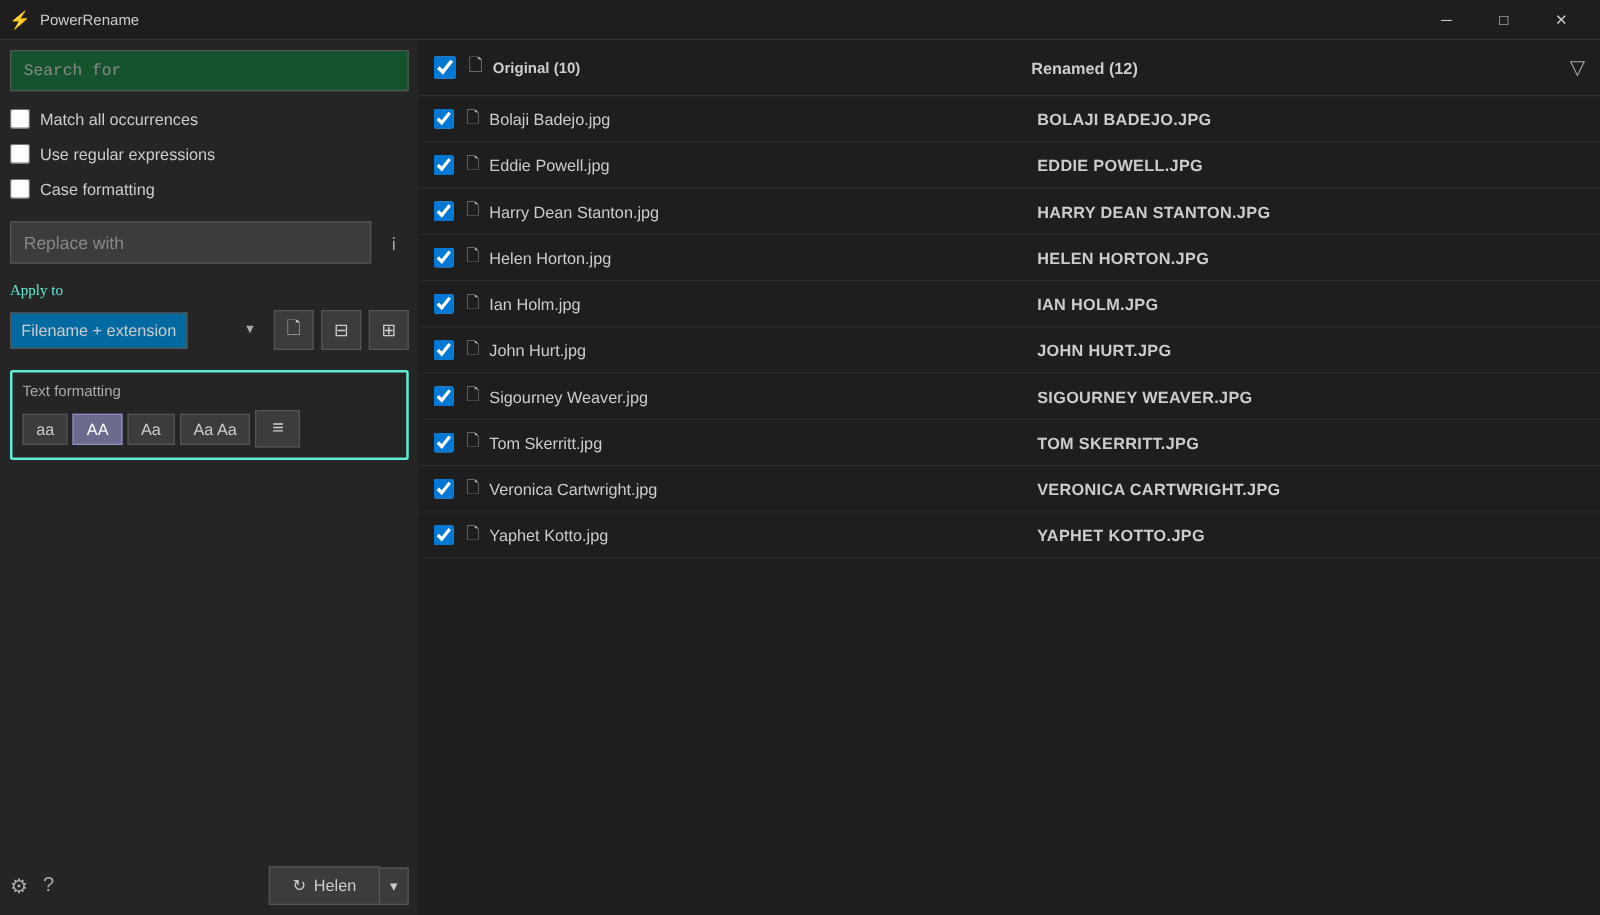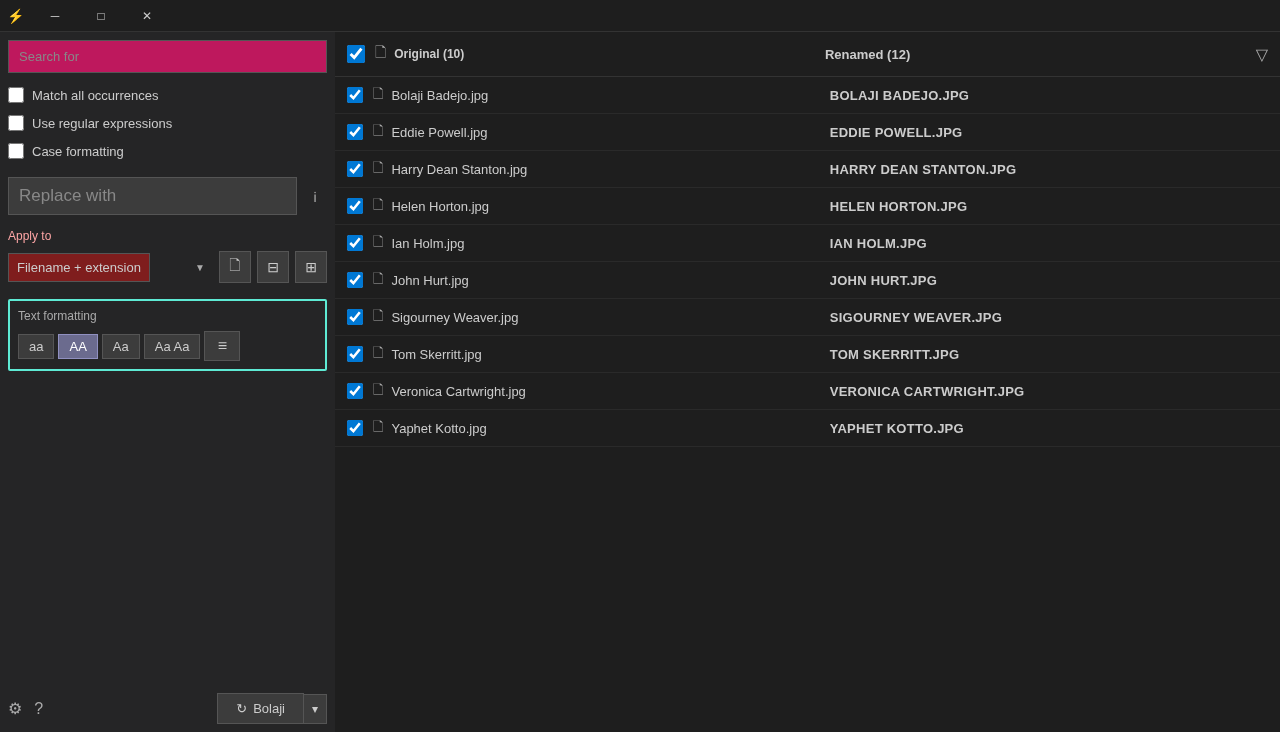--- a/index.html
+++ b/index.html
@@ -70,26 +70,26 @@
       background: #252526;
       display: flex;
       flex-direction: column;
       flex-shrink: 0;
       padding: 8px;
       gap: 4px;
     }
 
     .search-input {
       width: 100%;
-      background: #be185d;
+      background: #14532d;
       border: 1px solid #555;
       color: #cccccc;
       padding: 8px 10px;
       font-size: 13px;
-      font-family: Liberation Sans, sans-serif;
+      font-family: Liberation Mono, monospace;
       outline: none;
       margin-bottom: 6px;
     }
     .search-input::placeholder { color: #888; }
 
     .checkbox-row {
       display: flex;
       align-items: center;
       gap: 8px;
       padding: 4px 0;
@@ -110,53 +110,54 @@
       align-items: center;
       gap: 6px;
       margin-top: 10px;
     }
     .replace-input {
       flex: 1;
       background: #3c3c3c;
       border: 1px solid #555;
       color: #cccccc;
       padding: 8px 10px;
-      font-size: 17px;
+      font-size: 14px;
       font-family: 'Segoe UI', sans-serif;
       outline: none;
     }
     .replace-input::placeholder { color: #888; }
     .info-btn {
       width: 24px;
       height: 24px;
       display: flex;
       align-items: center;
       justify-content: center;
       background: transparent;
       border: none;
       color: #aaa;
       cursor: pointer;
       font-size: 14px;
     }
 
     .apply-to-label {
       font-size: 12px;
-      color: #fca5a5;
+      color: #5eead4;
       margin-top: 10px;
       margin-bottom: 4px;
+      font-family: Liberation Serif, serif;
     }
 
     .apply-to-row {
       display: flex;
       align-items: center;
       gap: 6px;
     }
     .apply-to-select {
       flex: 1;
-      background: #7f1d1d;
+      background: #0369a1;
       border: 1px solid #555;
       color: #cccccc;
       padding: 6px 8px;
       font-size: 13px;
       font-family: 'Segoe UI', sans-serif;
       appearance: none;
       cursor: pointer;
       outline: none;
     }
     .select-wrapper {
@@ -359,20 +360,21 @@
       font-weight: 600;
       letter-spacing: 0.02em;
     }
     @keyframes blink { 50% { opacity: 0; } }
   </style>
 </head>
 <body>
 
 <div class="title-bar">
   <div class="title-bar-icon">⚡</div>
+  <div class="title-bar-text">PowerRename</div>
   <div class="title-bar-controls">
     <button class="title-btn">─</button>
     <button class="title-btn">□</button>
     <button class="title-btn close">✕</button>
   </div>
 </div>
 
 <div class="main-content">
 
   <div class="left-panel">
@@ -427,21 +429,21 @@
     </div>
 
     <div class="left-bottom">
       <div class="left-bottom-icons">
         <span class="bottom-icon" title="Settings">⚙</span>
         <span class="bottom-icon" title="Help">?</span>
       </div>
       <div class="apply-btn-group">
         <button class="apply-btn">
           <span>↻</span>
-          <span>Bolaji</span>
+          <span>Helen</span>
         </button>
         <button class="apply-dropdown">▾</button>
       </div>
     </div>
   </div>
 
   <div class="right-panel">
 
     <div class="file-list-header">
       <input type="checkbox" class="header-checkbox" checked="" style="">

